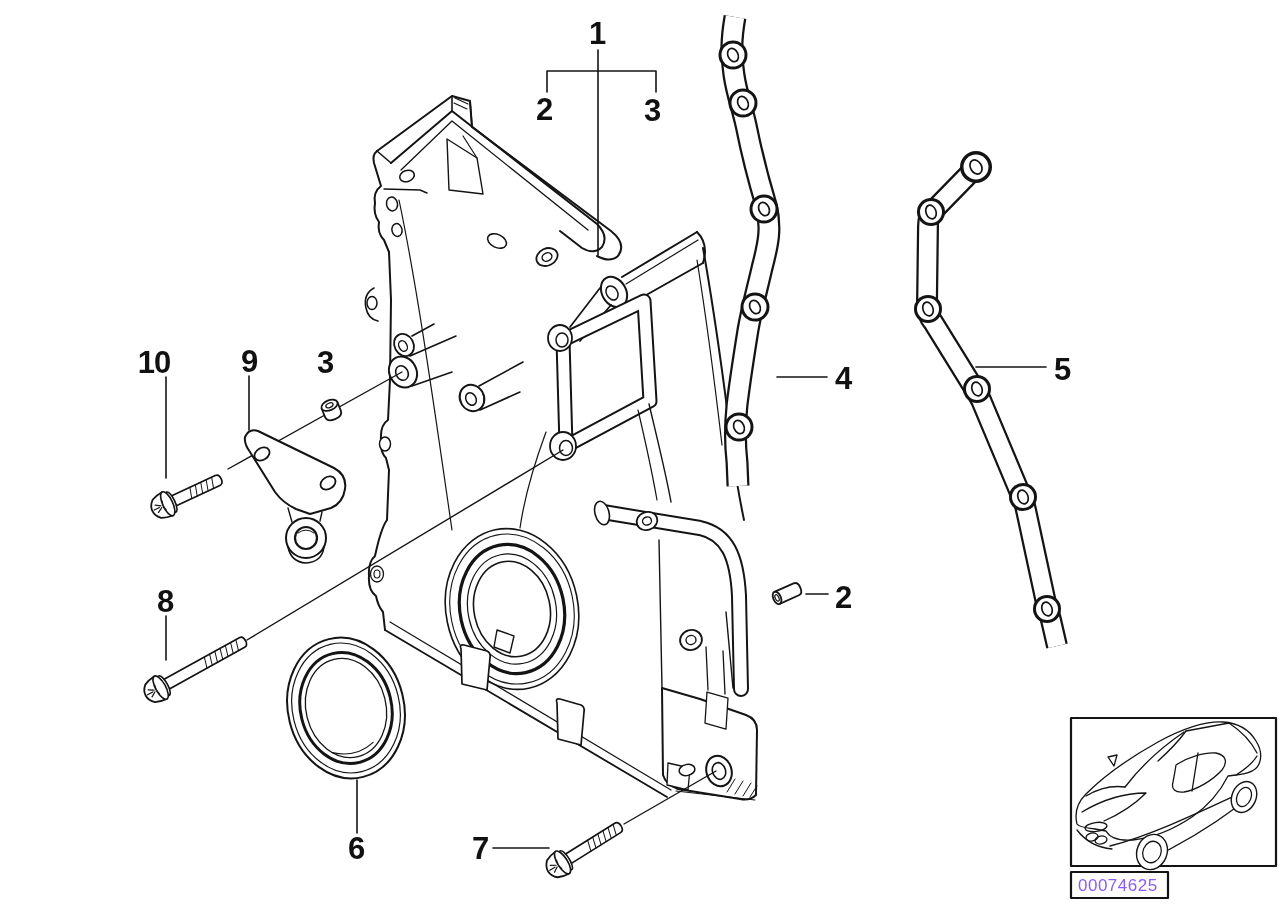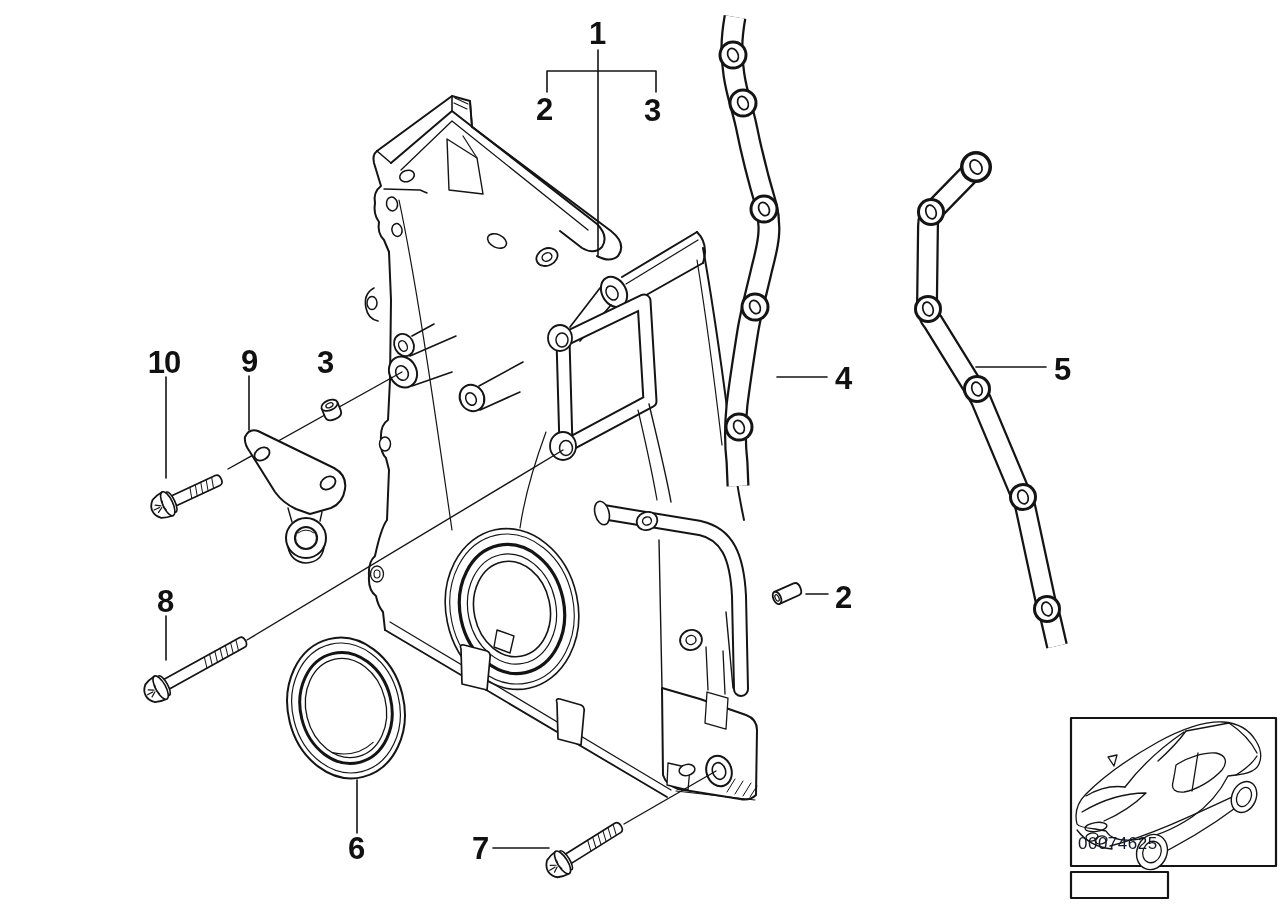--- a/index.html
+++ b/index.html
@@ -1,21 +1,21 @@
 <!DOCTYPE html>
 <html><head>
 <meta charset="utf-8">
 <style>
   html,body{margin:0;padding:0;background:#fff;}
   .canvas{position:relative;width:1288px;height:910px;background:#ffffff;overflow:hidden;
           font-family:"Liberation Sans","DejaVu Sans",sans-serif;}
   .canvas svg{position:absolute;left:0;top:0;}
   .callout{position:absolute;transform:translate(-50%,-50%);font-weight:bold;font-size:31px;
            color:#111;line-height:1;letter-spacing:-1px;user-select:none;cursor:pointer;}
-  .code-label{position:absolute;left:1078px;top:834px;font-size:17px;color:#0f172a;
+  .code-label{position:absolute;left:1078px;top:876px;font-size:17px;color:#8b5cf6;
               letter-spacing:0.5px;font-weight:normal;text-align:right;}
 </style>
 </head>
 <body>
 
 <div class="canvas">
 
 <svg width="1288" height="910" viewBox="0 0 1288 910">
   <g fill="none" stroke="#141414" stroke-width="2" stroke-linecap="round" stroke-linejoin="round">
 
@@ -260,21 +260,21 @@
 
     <g>
       <rect x="1071" y="872" width="97" height="26" fill="#fff" stroke-width="2.2"></rect>
     </g>
   </g>
 </svg>
 
 <div class="callout" style="left:597px;top:33px">1</div>
 <div class="callout" style="left:544px;top:109px">2</div>
 <div class="callout" style="left:652px;top:110px">3</div>
-<div class="callout" style="left:164px;top:362px">10</div>
+<div class="callout" style="left:154px;top:362px">10</div>
 <div class="callout" style="left:249px;top:361px">9</div>
 <div class="callout" style="left:325px;top:362px">3</div>
 <div class="callout" style="left:165px;top:601px">8</div>
 <div class="callout" style="left:356px;top:848px">6</div>
 <div class="callout" style="left:480px;top:848px">7</div>
 <div class="callout" style="left:843px;top:597px">2</div>
 <div class="callout" style="left:843px;top:378px">4</div>
 <div class="callout" style="left:1062px;top:369px">5</div>
 
 <div class="code-label">00074625</div>

